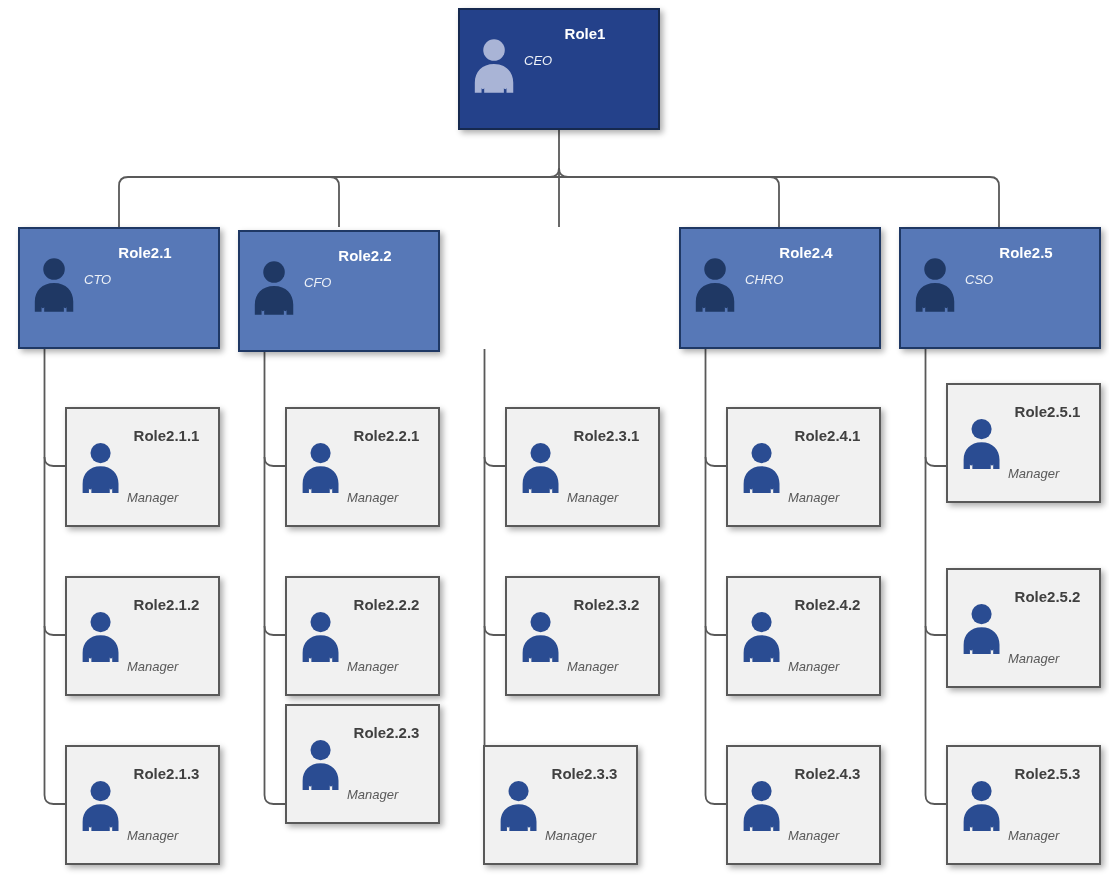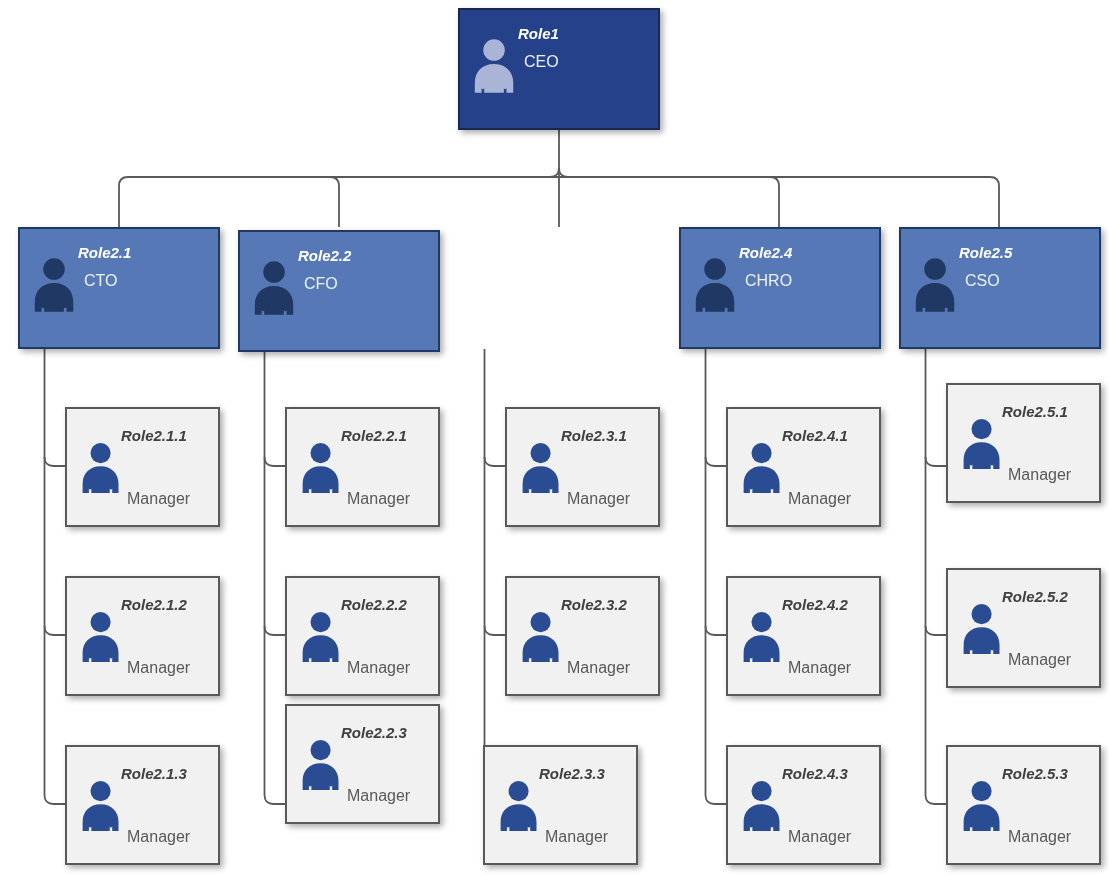--- a/index.html
+++ b/index.html
@@ -15,23 +15,23 @@
   .connectors{position:absolute;left:0;top:0;}
   .node{position:absolute;box-shadow:2.5px 3px 6px rgba(0,0,0,0.32);box-sizing:content-box;}
   .lvl1{width:198px;height:118px;background:var(--level1-fill);border:2px solid var(--level1-border);}
   .lvl2{width:198px;height:118px;background:var(--level2-fill);border:2px solid var(--level2-border);}
   .lvl3{width:151px;height:116px;background:var(--level3-fill);border:2px solid var(--level3-border);}
   .person{position:absolute;display:block;}
   .lvl1 .person,.lvl2 .person{left:12px;top:28px;width:45px;height:55px;}
   .lvl1 .person{color:var(--level1-icon);}
   .lvl2 .person{color:var(--level2-icon);}
   .lvl3 .person{left:13px;top:33px;width:42px;height:51px;color:var(--level3-icon);}
-  .title{position:absolute;top:15px;left:58px;right:6px;
-         font-size:15px;font-weight:bold;color:var(--title-light);white-space:nowrap;font-style:italic;}
-  .subtitle{position:absolute;top:43px;left:64px;font-size:16px;color:var(--subtitle-light);white-space:nowrap;}
+  .title{position:absolute;top:15px;left:58px;right:6px;text-align:center;
+         font-size:15px;font-weight:bold;color:var(--title-light);white-space:nowrap;}
+  .subtitle{position:absolute;top:43px;left:64px;font-size:13px;color:var(--subtitle-light);white-space:nowrap;font-style:italic;}
   .lvl3 .title{top:18px;left:54px;color:var(--title-dark);}
   .lvl3 .subtitle{top:44px;left:60px;color:var(--subtitle-dark);margin-top:37px;}
   .connectors path{stroke:var(--connector);stroke-width:1.8;fill:none;}
 </style>
 </head>
 <body>
 
 <svg width="0" height="0" style="position:absolute" aria-hidden="true">
   <defs>
     <symbol id="person" viewBox="0 0 48 58">

